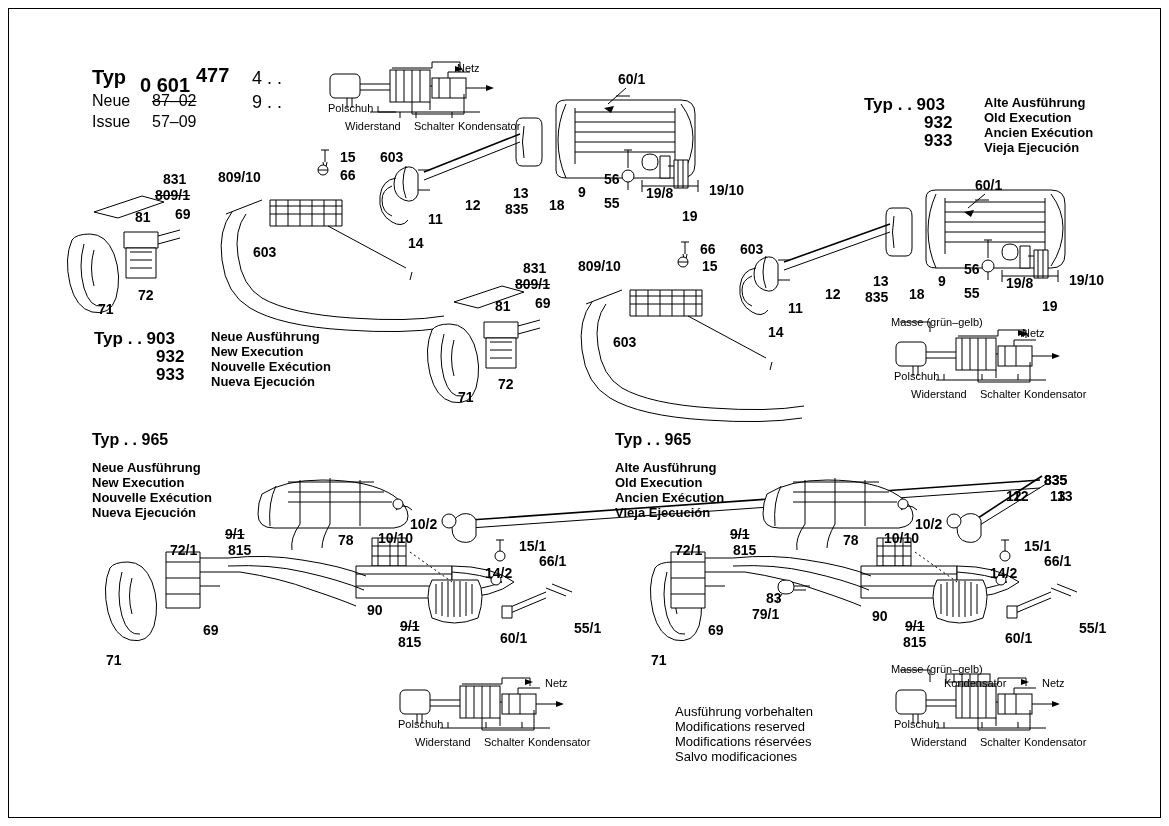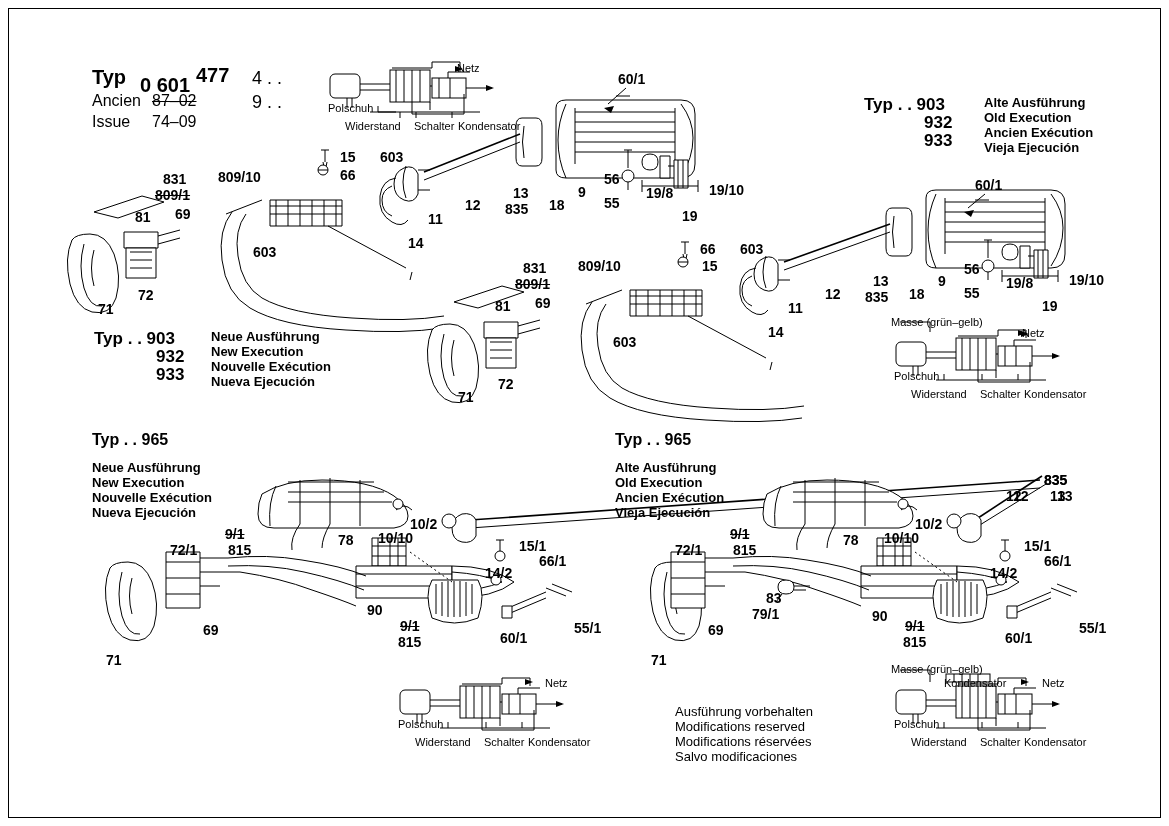--- a/index.html
+++ b/index.html
@@ -37,24 +37,24 @@
 <body>
 
 <div class="page">
   <div class="frame"></div>
 
   <div class="lbl b s20" style="left:92px;top:66px;">Typ</div>
   <div class="lbl b s20" style="left:140px;top:74px;">0 601</div>
   <div class="lbl b s20" style="left:196px;top:64px;">477</div>
   <div class="lbl s18" style="left:252px;top:68px;">4 . .</div>
   <div class="lbl s18" style="left:252px;top:92px;">9 . .</div>
-  <div class="lbl s16" style="left:92px;top:92px;">Ancien</div>
+  <div class="lbl s16" style="left:92px;top:92px;">Neue</div>
   <div class="lbl s16 strike" style="left:152px;top:92px;">87–02</div>
   <div class="lbl s16" style="left:92px;top:113px;">Issue</div>
-  <div class="lbl s16" style="left:152px;top:113px;">74–09</div>
+  <div class="lbl s16" style="left:152px;top:113px;">57–09</div>
 
   <svg width="1169" height="826" viewBox="0 0 1169 826">
 
     <g>
       <rect class="fillw" x="330" y="74" width="30" height="24" rx="5"></rect>
       <path class="ln" d="M360 84 h30 M360 90 h30"></path>
       <rect class="fillw" x="390" y="70" width="40" height="32"></rect>
       <path class="ln" d="M396 70 v32 M404 70 v32 M412 70 v32 M420 70 v32"></path>
       <path class="ln" d="M392 68 h40 v-6 h28 v10"></path>
       <path class="ln" d="M430 86 h18 v-14 h22"></path>

